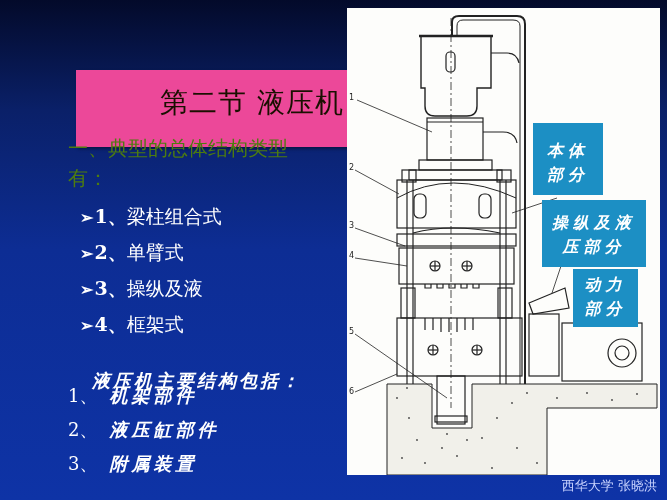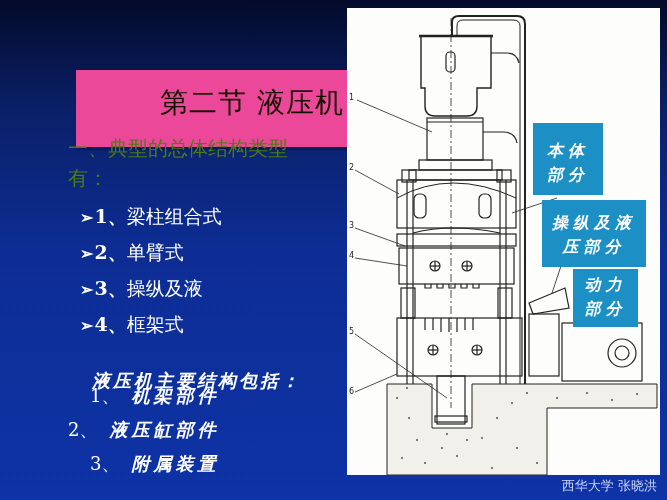--- a/index.html
+++ b/index.html
@@ -28,21 +28,21 @@
     font-family: "DejaVu Serif", serif; font-weight: bold;
   }
   .type-item .bullet { font-size: 16px; margin-right: 1px; }
   .type-item .label { font-weight: normal; font-family: "DejaVu Sans", sans-serif; }
   .main-struct-title {
     position: absolute; left: 92px; top: 350px; color: #fff; font-size: 18px;
     font-style: italic; font-weight: bold; letter-spacing: 3px; white-space: nowrap; margin-top: 19px;
   }
   .parts { position: absolute; left: 68px; top: 383px; color: #fff; }
   .part-item {
-    height: 34px; font-size: 18px; line-height: 26px; white-space: nowrap; font-weight: bold; text-align: right;
+    height: 34px; font-size: 18px; line-height: 26px; white-space: nowrap; font-weight: bold;
   }
   .part-item .num { font-weight: normal; margin-right: 12px; }
   .part-item .label { font-style: italic; letter-spacing: 4px; }
   .figure {
     position: absolute; left: 347px; top: 8px; width: 313px; height: 467px;
     background: #fdfdfb; overflow: hidden;
   }
   .callout {
     position: absolute; background: #1c8fc4; color: #fff; font-weight: bold;
     font-style: italic; font-size: 16px; text-align: center; line-height: 24px;

